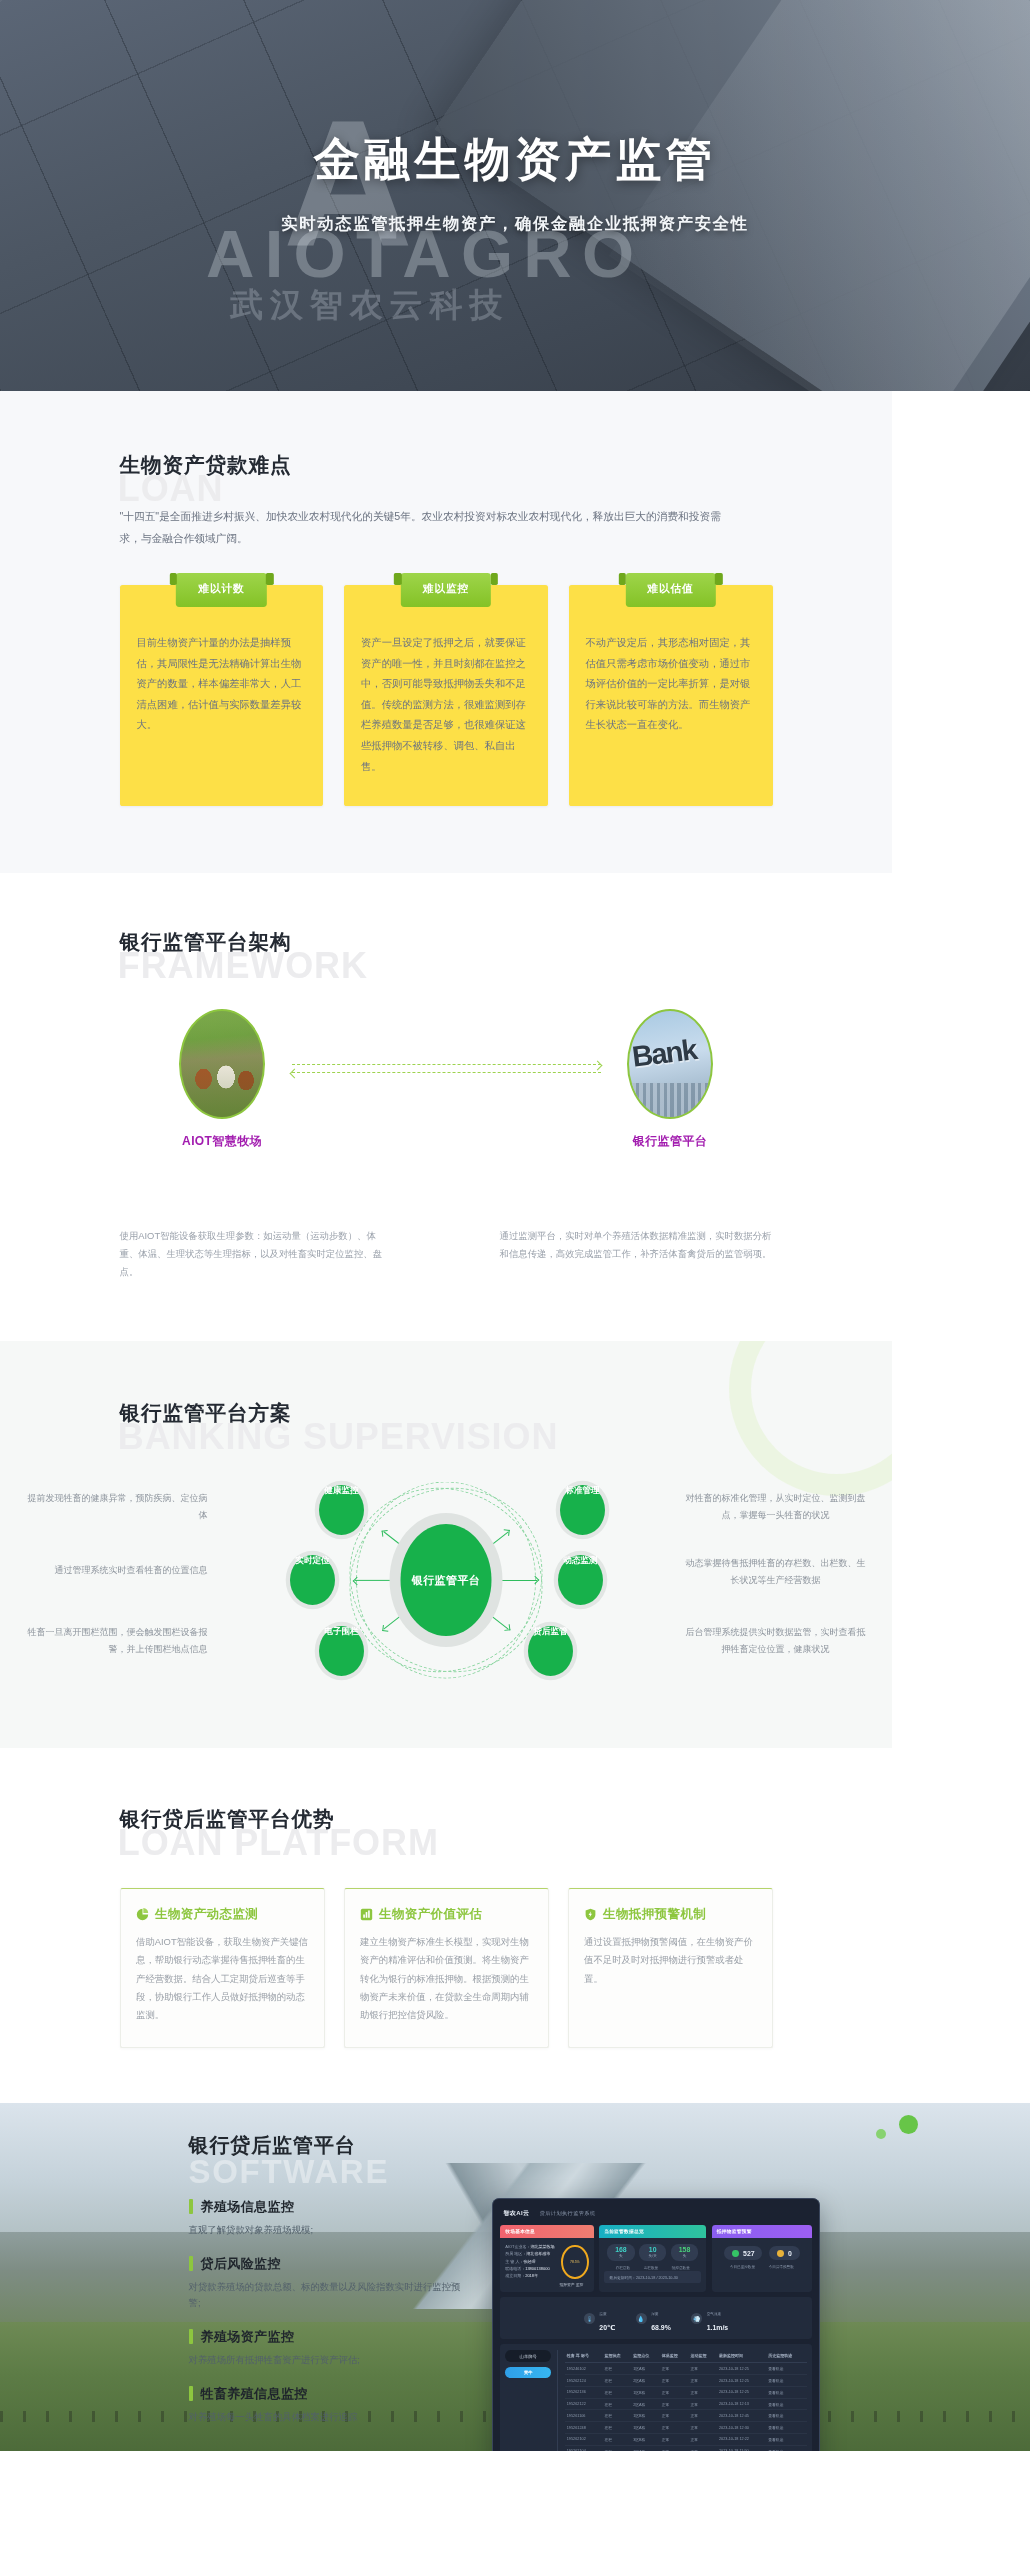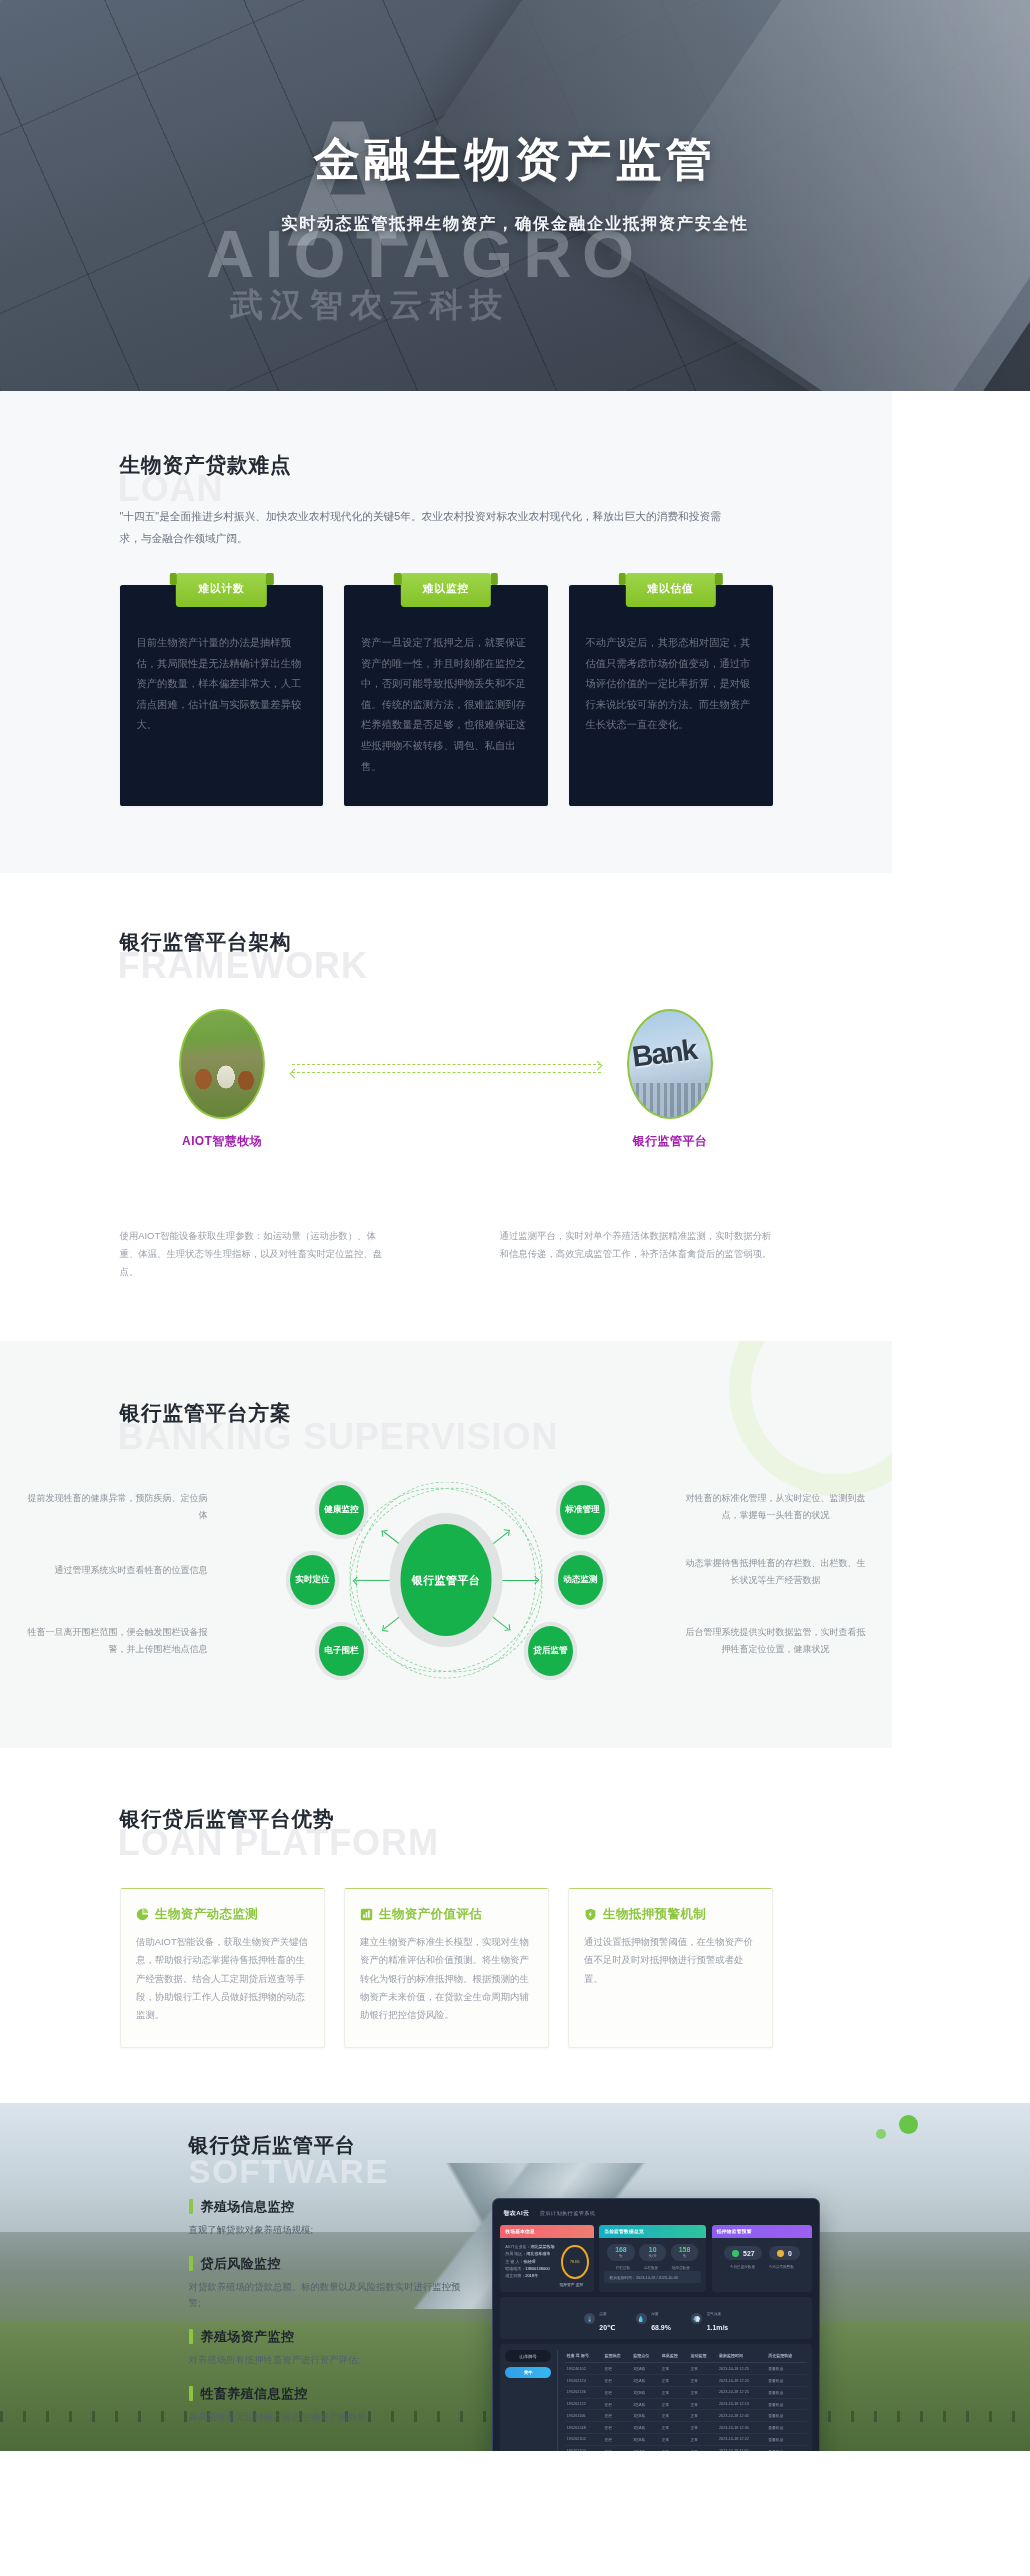--- a/index.html
+++ b/index.html
@@ -73,21 +73,21 @@
     white-space:nowrap;user-select:none;
   }
 
   
   .s-loan{background:#f7f8fa;padding:48px 0 67px;}
   .s-loan .intro{
     font-size:10.7px;line-height:2.0;color:#6a7280;margin-top:5.2px;width:618px;
   }
   .pain-cards{display:flex;gap:20.6px;margin-top:36px;}
   .pain-card{
-    flex:1;background:#0f172a;border-radius:2.6px;padding:48px 17px 29px;
+    flex:1;background:#fde047;border-radius:2.6px;padding:48px 17px 29px;
     position:relative;box-shadow:0 0.9px 2.6px rgba(30,40,60,.06);min-height:197px;
   }
   .ribbon{
     position:absolute;top:-12px;left:50%;transform:translateX(-50%);
     background:linear-gradient(180deg,#9ed54a,#84c226);
     color:#fff;font-size:10.7px;font-weight:700;letter-spacing:0.9px;
     padding:9.4px 22px 11px;border-radius:3.4px;white-space:nowrap;
   }
   .ribbon::before,.ribbon::after{
     content:"";position:absolute;top:0;width:7.7px;height:12px;
@@ -165,21 +165,21 @@
     box-shadow:0 0 0 11px #dfe3e1;
   }
   .orbit{
     position:absolute;left:50%;top:50%;transform:translate(-50%,-50%);
     width:180px;height:197px;border:0.9px dashed #8ed6a3;border-radius:50%;
   }
   .orbit.b{transform:translate(-50%,-50%) rotate(60deg);}
   .orbit.c{transform:translate(-50%,-50%) rotate(-60deg);}
   .sat{
     position:absolute;width:45px;height:50px;border-radius:50%;
-    background:#17b14b;color:#fff;display:flex;align-items:center;justify-content:center;
+    background:#17b14b;color:#fff;display:flex;align-items:flex-start;justify-content:center;
     text-align:center;font-size:8.6px;font-weight:700;line-height:1.35;
     box-shadow:0 0 0 4.3px #e2e6e4;
   }
   .sat.p0{left:50%;margin-left:-127px;top:12px;}
   .sat.p1{left:50%;margin-left:114px;top:12px;}
   .sat.p2{left:50%;margin-left:-156px;top:82px;}
   .sat.p3{left:50%;margin-left:112px;top:82px;}
   .sat.p4{left:50%;margin-left:-127px;top:153px;}
   .sat.p5{left:50%;margin-left:82px;top:153px;}
   .ray{position:absolute;height:0.9px;background:#2fbd5e;transform-origin:0 50%;}
@@ -535,21 +535,21 @@
             <span class="soft-item-t">养殖场资产监控</span>
           </div>
           <div class="soft-item-d">对养殖场所有抵押牲畜资产进行资产评估;</div>
         </div>
 
         <div class="soft-item">
           <div class="soft-item-h">
             <span class="soft-bar"></span>
             <span class="soft-item-t">牲畜养殖信息监控</span>
           </div>
-          <div class="soft-item-d">其局限性是无法精确计算出生物资产的数量</div>
+          <div class="soft-item-d">对养殖场每一头牲畜的具体档案进行追踪</div>
         </div>
 
       </div>
 
       <div class="dash">
         <div class="dash-top">
           <span class="dash-logo">智农AI云</span>
           <span class="dash-nav">贷后计划执行监管系统</span>
         </div>
 

